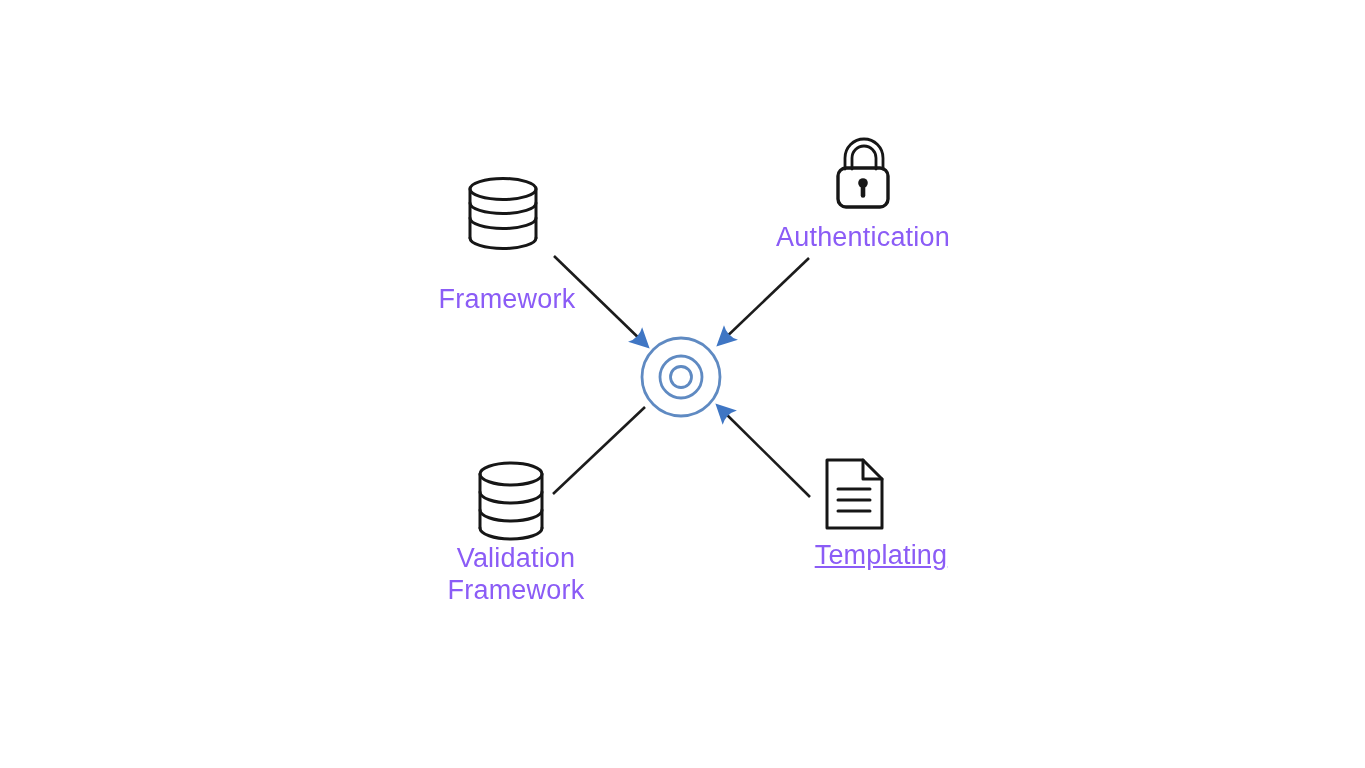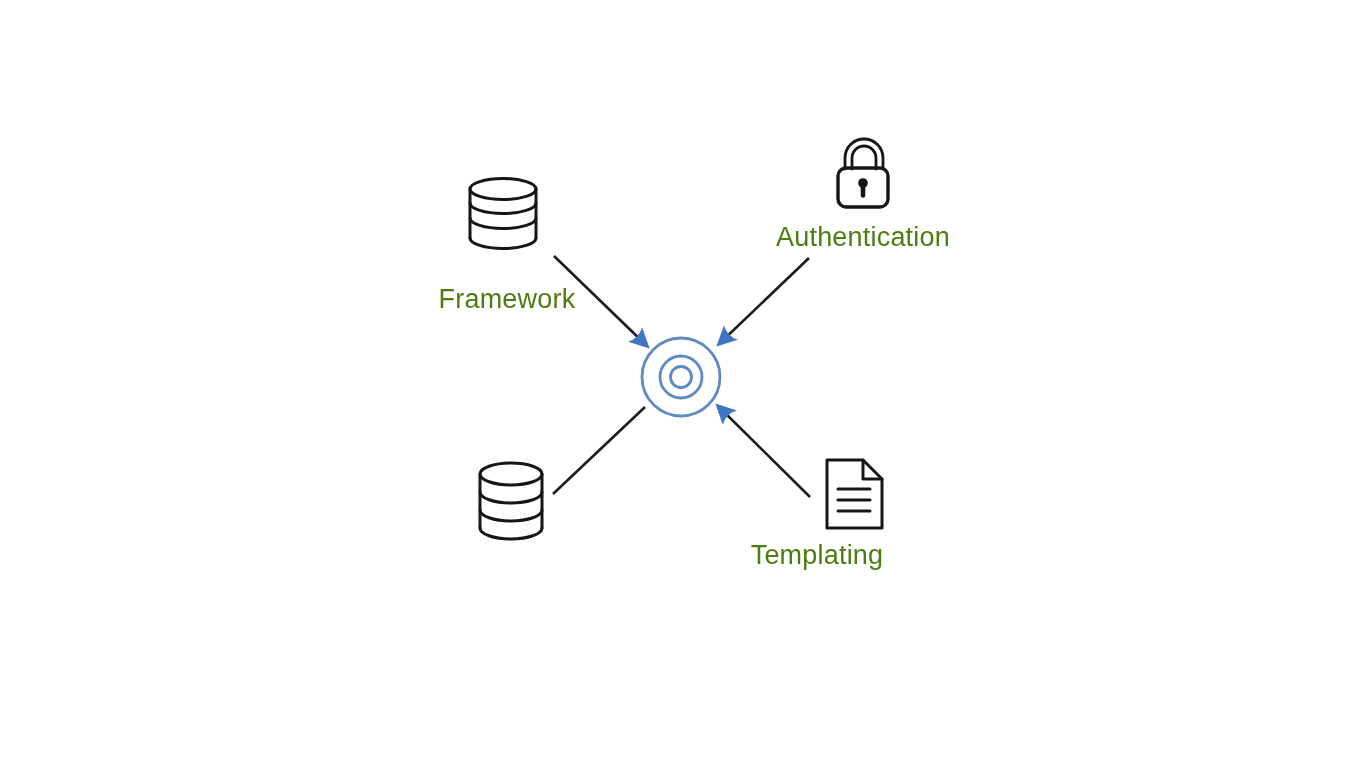--- a/index.html
+++ b/index.html
@@ -13,30 +13,30 @@
     position: relative;
     width: 1365px; height: 768px;
     background: #ffffff;
   }
   svg.diagram-svg {
     position: absolute; left: 0; top: 0;
     width: 1365px; height: 768px;
   }
   .node-label {
     position: absolute;
-    color: #4d7c0f;
+    color: #8b5cf6;
     font-size: 27px;
     line-height: 32px;
     text-align: center;
     letter-spacing: 0.2px;
   }
   .label-database    { left: 427px; top: 283px; width: 160px; }
   .label-auth        { left: 768px; top: 221px; width: 190px; }
   .label-validation  { left: 441px; top: 542px; width: 150px; }
-  .label-templating  { left: 737px; top: 539px; width: 160px; }
+  .label-templating  { left: 801px; top: 539px; width: 160px; text-decoration: underline; }
 </style>
 </head>
 <body>
 
 <div class="canvas">
 
   <svg class="diagram-svg" viewBox="0 0 1365 768">
     <defs>
       <marker id="arrowBlue" viewBox="0 0 12 12" refX="9.5" refY="6" markerWidth="8.5" markerHeight="8.5" orient="auto-start-reverse">
         <path d="M0.5,0.5 L11.5,6 L0.5,11.5 Q3.5,6 0.5,0.5 Z" fill="#3f76c4"></path>
@@ -88,15 +88,16 @@
       <path d="M838,489 H870"></path>
       <path d="M838,500 H870"></path>
       <path d="M838,511 H870"></path>
     </g>
   </svg>
 
   <div class="node-label label-database">Framework</div>
 
   <div class="node-label label-auth">Authentication</div>
 
+  <div class="node-label label-validation">Validation Framework</div>
 
   <div class="node-label label-templating">Templating</div>
 </div>
 
 </body></html>

